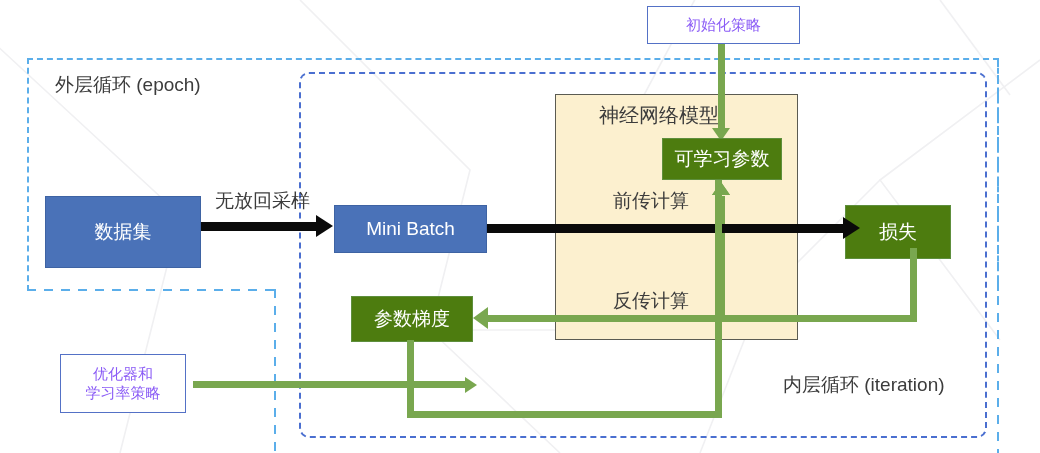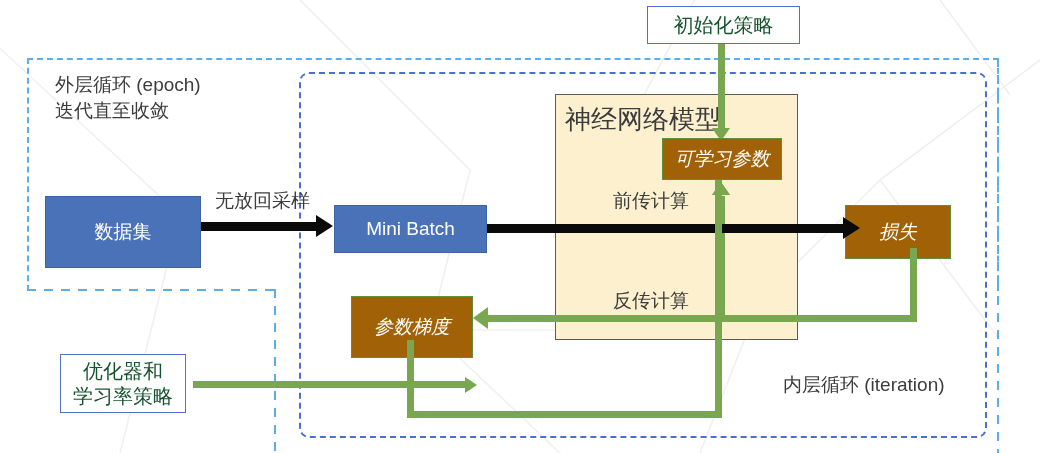--- a/index.html
+++ b/index.html
@@ -46,35 +46,34 @@
   }
 
   
   .box{position:absolute;box-sizing:border-box;display:flex;align-items:center;justify-content:center;text-align:center;line-height:1.25;}
 
   .box-blue{
     background:#4A72B8;color:#ffffff;border:1px solid #3e63a3;
     font-size:19px;
   }
   .box-green{
-    background:#a16207;color:#ffffff;border:1px solid #5e8f3d;
+    background:#4d7c0f;color:#ffffff;border:1px solid #5e8f3d;
     font-size:19px;
-    font-style:italic;
   }
   .box-outline{
-    background:#ffffff;color:#14532d;border:1.5px solid #5471C6;
-    font-size:20px;
+    background:#ffffff;color:#8b5cf6;border:1.5px solid #5471C6;
+    font-size:15px;
   }
   .box-model{
     background:#FCF0CF;border:1.5px solid #5b5b52;
     align-items:flex-start;justify-content:flex-start;
   }
   .model-title{
-    position:absolute;left:565px;top:102px;
-    font-size:26px;color:#3c3c3c;
+    position:absolute;left:599px;top:102px;
+    font-size:20px;color:#3c3c3c;
   }
 
   
   .label{position:absolute;font-size:19px;color:#3c3c3c;white-space:pre;line-height:1.35;}
 
   
   .blk-line{position:absolute;background:#0a0a0a;}
   .blk-head{position:absolute;width:0;height:0;
     border-top:11px solid transparent;border-bottom:11px solid transparent;
     border-left:17px solid #0a0a0a;}
@@ -112,21 +111,20 @@
     </g>
   </svg>
 
   <div class="outer-loop"></div>
   <div class="outer-loop-bottom"></div>
   <div class="outer-loop-down"></div>
   <div class="outer-loop-right"></div>
   <div class="inner-loop"></div>
 
   <div class="label" style="left:55px;top:72px;">外层循环 (epoch)</div>
-  <div class="label" style="left:55px;top:98px;">迭代直至收敛</div>
   <div class="label" style="left:783px;top:372px;">内层循环 (iteration)</div>
 
   <div class="box box-model" style="left:555px;top:94px;width:243px;height:246px;"></div>
   <div class="model-title">神经网络模型</div>
 
   <div class="grn-v" style="left:718px;top:44px;height:90px;"></div>
   <div class="grn-head-down" style="left:712px;top:128px;"></div>
 
   <div class="grn-v" style="left:718px;top:196px;height:125px;"></div>
   <div class="grn-head-up" style="left:712px;top:182px;"></div>
@@ -134,21 +132,21 @@
   <div class="box box-outline" style="left:647px;top:6px;width:153px;height:38px;">初始化策略</div>
 
   <div class="box box-green" style="left:662px;top:138px;width:120px;height:42px;">可学习参数</div>
 
   <div class="box box-blue" style="left:45px;top:196px;width:156px;height:72px;">数据集</div>
 
   <div class="box box-blue" style="left:334px;top:205px;width:153px;height:48px;">Mini Batch</div>
 
   <div class="box box-green" style="left:821px;top:205px;width:106px;height:54px;margin-left:24px;">损失</div>
 
-  <div class="box box-green" style="left:351px;top:296px;width:122px;height:62px;">参数梯度</div>
+  <div class="box box-green" style="left:351px;top:296px;width:122px;height:46px;">参数梯度</div>
 
   <div class="box box-outline" style="left:60px;top:354px;width:126px;height:59px;flex-direction:column;">
     <span>优化器和</span>
     <span>学习率策略</span>
   </div>
 
   <div class="blk-line" style="left:201px;top:222px;width:117px;height:9px;"></div>
   <div class="blk-head" style="left:316px;top:215px;"></div>
   <div class="label" style="left:215px;top:188px;">无放回采样</div>
 

